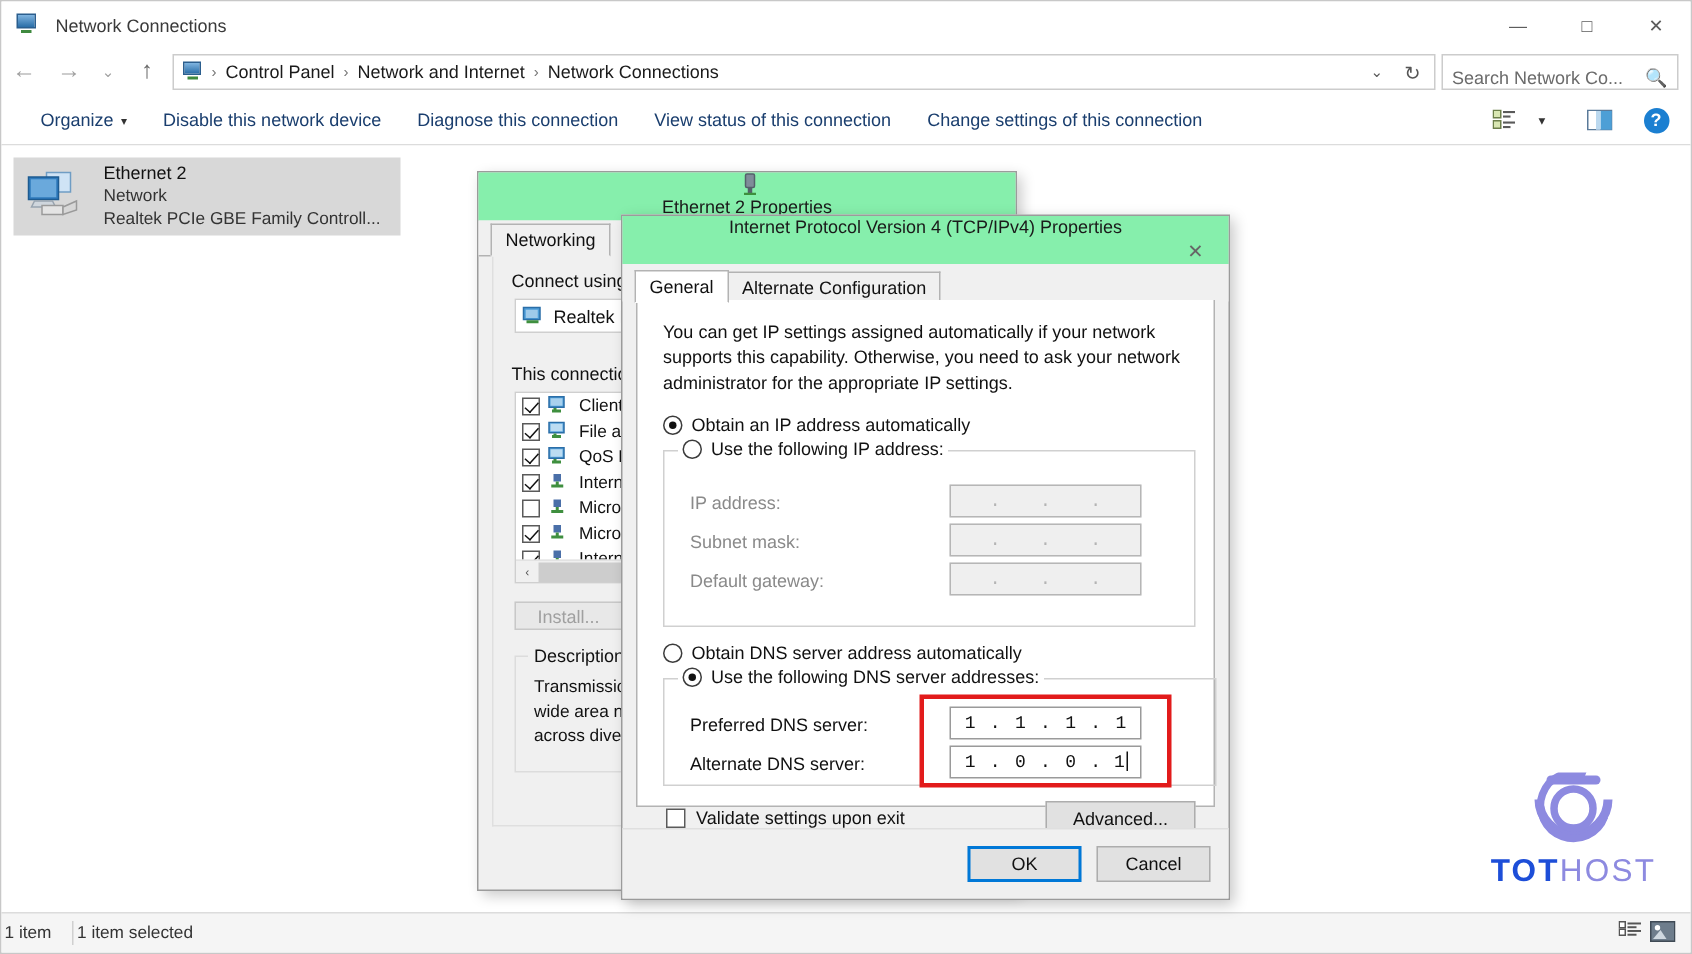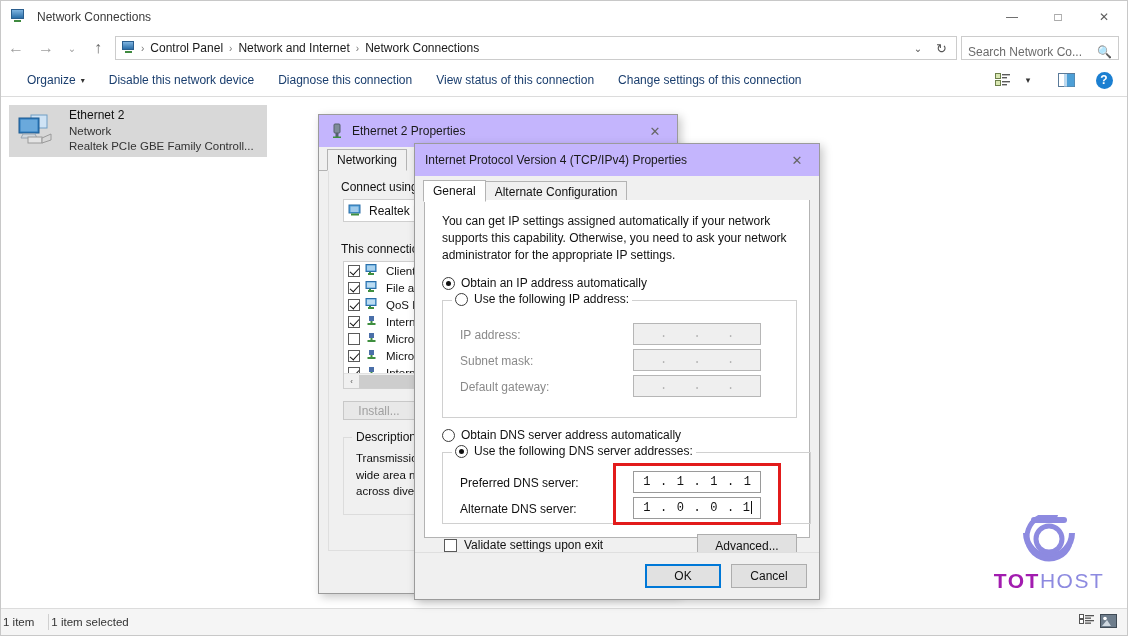--- a/index.html
+++ b/index.html
@@ -113,33 +113,33 @@
   .status-icons { margin-left: auto; display: flex; align-items: center; padding-right: 10px; gap: 6px; }
 
   
   .watermark {
     position: absolute; right: 18px; bottom: 42px;
     width: 120px; text-align: center;
     pointer-events: none;
   }
   .wm-logo { width: 62px; height: 52px; margin: 0 auto; position: relative; }
   .wm-text { font-size: 21px; letter-spacing: 1.5px; color: #8d8ae0; margin-top: 2px; }
-  .wm-text b { color: #a21caf; font-weight: bold; }
+  .wm-text b { color: #1d4ed8; font-weight: bold; }
   .wm-text span { font-weight: 300; }
 
   
   .dialog {
     position: absolute;
     background: #f0f0f0;
     border: 1px solid #9b9b9b;
     box-shadow: 3px 3px 9px rgba(0,0,0,0.22);
   }
   .dlg-title {
     height: 32px; display: flex; align-items: center;
-    background: #c4b5fd; font-size: 12px; color: #1a1a1a;
+    background: #86efac; font-size: 12px; color: #1a1a1a; flex-direction: column;
   }
   .dlg-title-icon { width: 16px; height: 16px; margin: 0 7px 0 10px; position: relative; }
   .dlg-close {
     margin-left: auto; width: 44px; height: 32px;
     display: flex; align-items: center; justify-content: center;
     color: #666; font-size: 13px;
   }
 
   
   .tabstrip {

